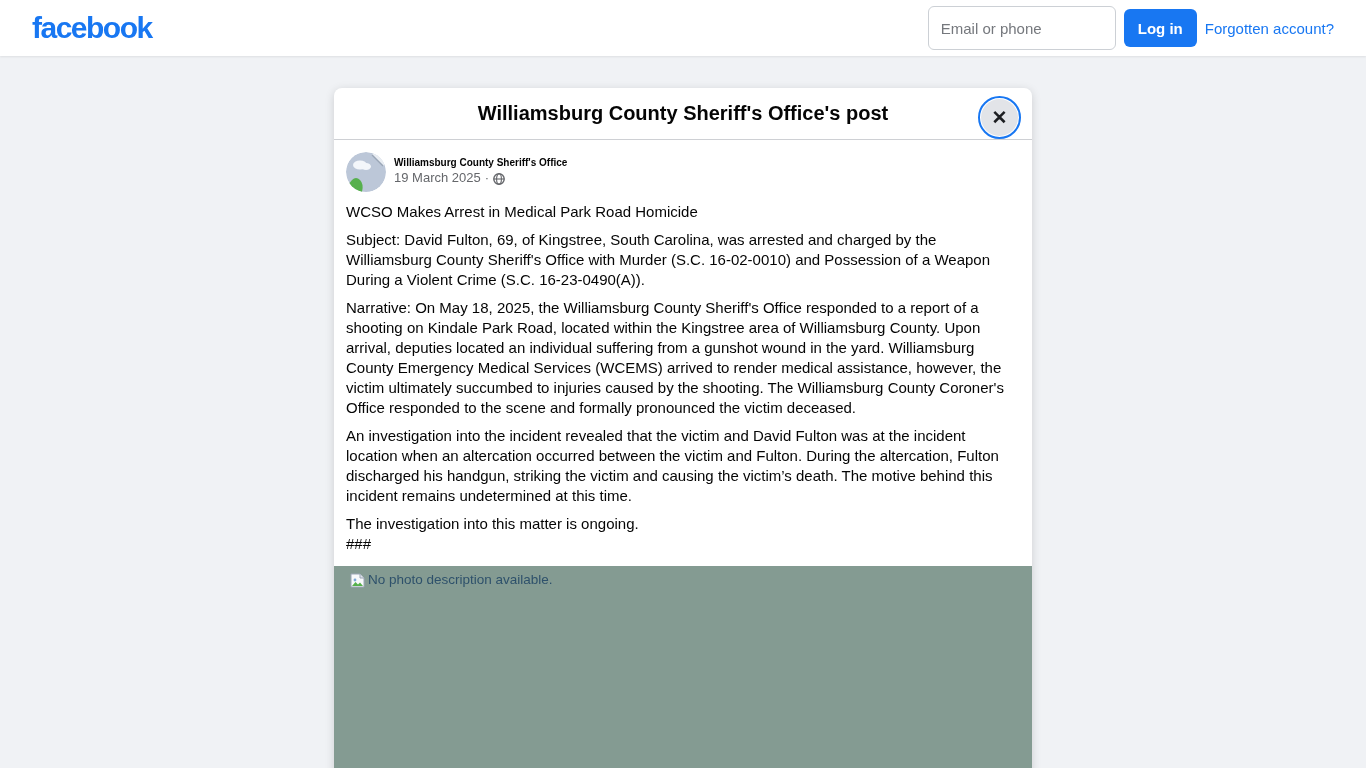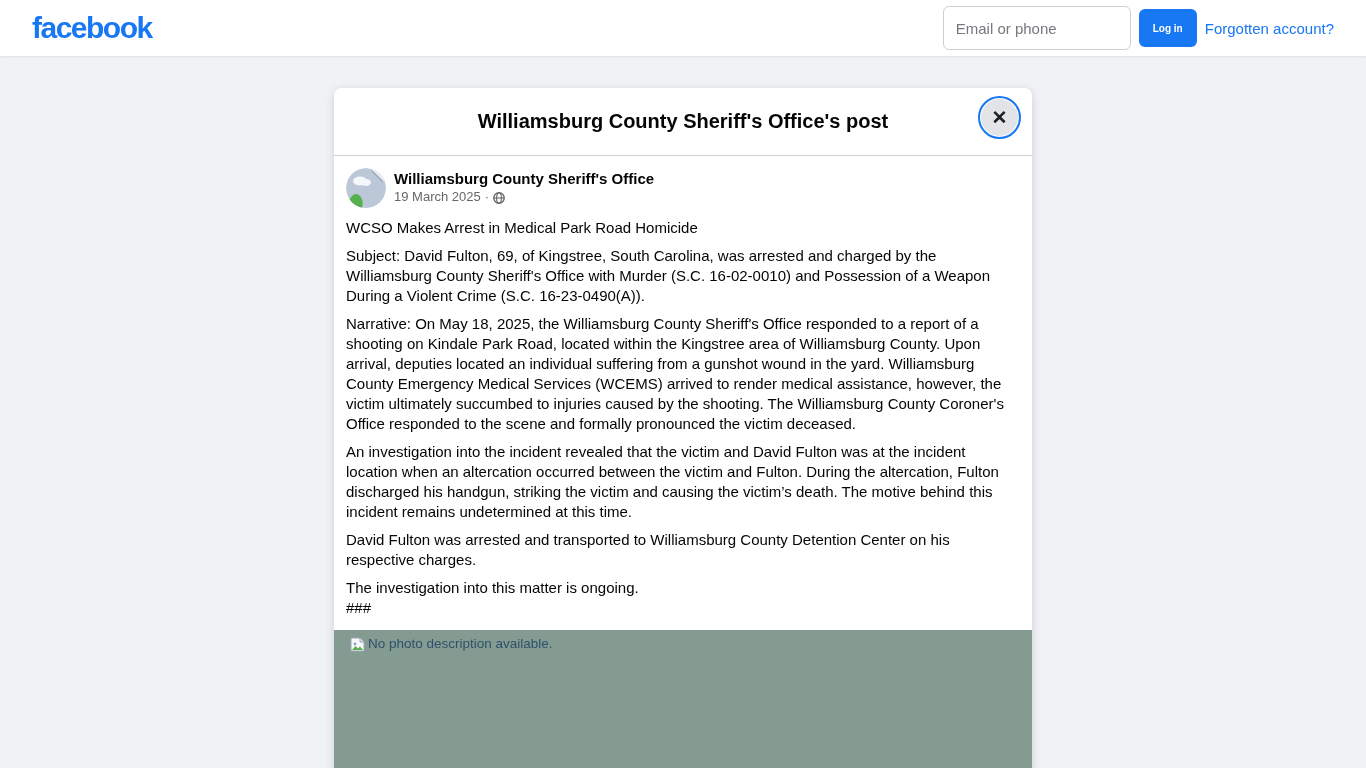--- a/index.html
+++ b/index.html
@@ -44,21 +44,21 @@
     background: #fff;
   }
   .auth-input::placeholder { color: #75787d; }
   .login-btn {
     height: 38px;
     padding: 0 14px;
     background: #1877f2;
     border: none;
     border-radius: 6px;
     color: #fff;
-    font-size: 10px;
+    font-size: 15px;
     font-weight: bold;
     font-family: inherit;
     cursor: pointer;
   }
   .forgot-link {
     color: #1877f2;
     font-size: 15px;
     text-decoration: none;
     cursor: pointer;
     white-space: nowrap;
@@ -70,21 +70,21 @@
     top: 88px;
     left: 50%;
     transform: translateX(-50%);
     width: 698px;
     background: #ffffff;
     border-radius: 8px 8px 0 0;
     box-shadow: 0 2px 10px rgba(0,0,0,.15);
   }
   .modal-header {
     position: relative;
-    height: 68px;
+    height: 52px;
     display: flex;
     align-items: center;
     justify-content: center;
     border-bottom: 1px solid #ced0d4;
   }
   .modal-title {
     font-size: 20px;
     font-weight: bold;
     color: #050505;
   }
@@ -117,21 +117,21 @@
   .avatar {
     width: 40px;
     height: 40px;
     border-radius: 50%;
     overflow: hidden;
     margin-right: 8px;
     flex: 0 0 40px;
     cursor: pointer;
   }
   .author-name {
-    font-size: 15px;
+    font-size: 10px;
     font-weight: bold;
     color: #050505;
     cursor: pointer;
     line-height: 1.25;
   }
   .post-meta {
     display: flex;
     align-items: center;
     gap: 4px;
     font-size: 13px;
@@ -205,21 +205,20 @@
           </span>
         </div>
       </div>
     </div>
 
     <div class="post-text" id="post-text">
         <div class="post-paragraph">WCSO Makes Arrest in Medical Park Road Homicide</div>
         <div class="post-paragraph">Subject: David Fulton, 69, of Kingstree, South Carolina, was arrested and charged by the Williamsburg County Sheriff's Office with Murder (S.C. 16-02-0010) and Possession of a Weapon During a Violent Crime (S.C. 16-23-0490(A)).</div>
         <div class="post-paragraph">Narrative: On May 18, 2025, the Williamsburg County Sheriff's Office responded to a report of a shooting on Kindale Park Road, located within the Kingstree area of Williamsburg County. Upon arrival, deputies located an individual suffering from a gunshot wound in the yard. Williamsburg County Emergency Medical Services (WCEMS) arrived to render medical assistance, however, the victim ultimately succumbed to injuries caused by the shooting. The Williamsburg County Coroner's Office responded to the scene and formally pronounced the victim deceased.</div>
         <div class="post-paragraph">An investigation into the incident revealed that the victim and David Fulton was at the incident location when an altercation occurred between the victim and Fulton. During the altercation, Fulton discharged his handgun, striking the victim and causing the victim’s death. The motive behind this incident remains undetermined at this time.</div>
-        <div class="post-paragraph">David Fulton was arrested and transported to Williamsburg County Detention Center on his respective charges.</div>
         <div class="post-paragraph">The investigation into this matter is ongoing.<br>###</div>
       </div>
   </div>
 
   <div class="photo-area">
     <div class="photo-alt-row">
       <span class="broken-img-icon">
         <svg width="15" height="15" viewBox="0 0 15 15">
           <path d="M1 1 H10 L14 5 V14 H1 Z" fill="#f8f9fb" stroke="#9aa5b5" stroke-width="1"></path>
           <path d="M10 1 L10 5 L14 5" fill="#dfe4ea" stroke="#9aa5b5" stroke-width="1"></path>

